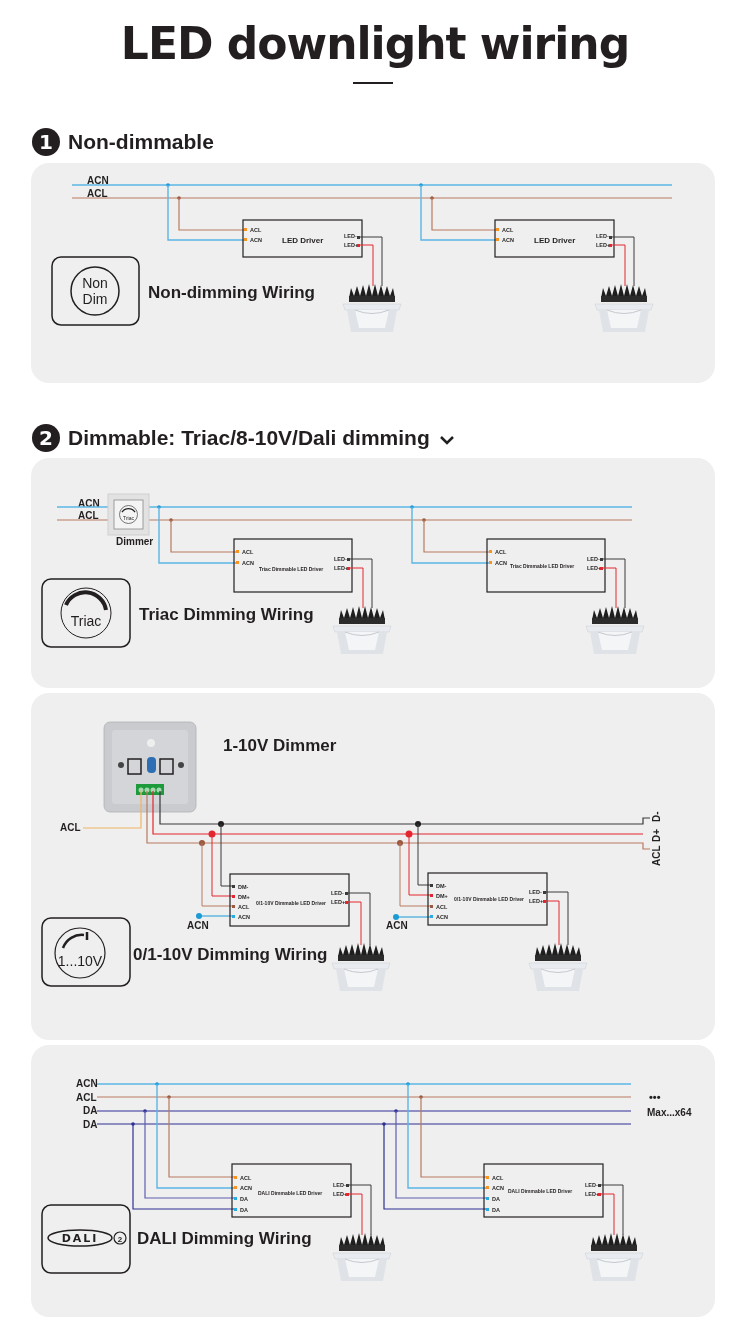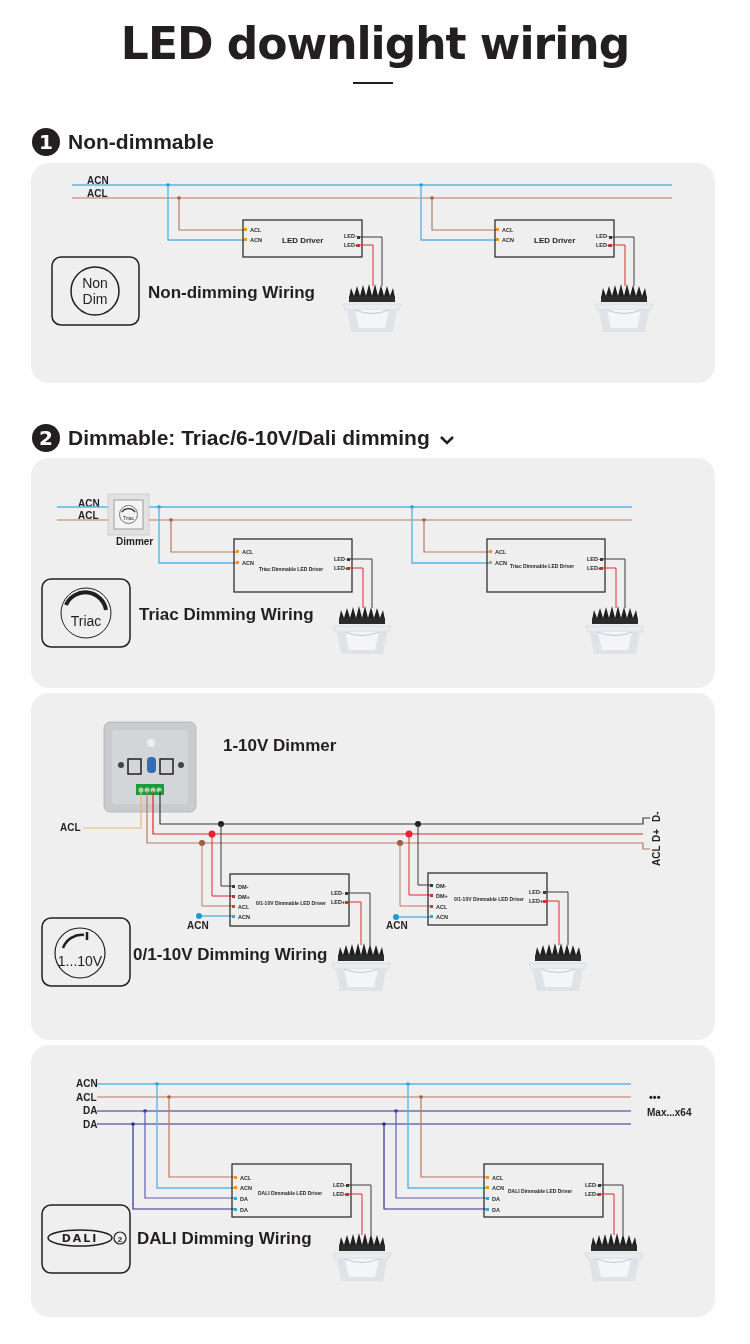--- a/index.html
+++ b/index.html
@@ -23,21 +23,21 @@
 <div class="title">LED downlight wiring</div>
 <div class="title-underline"></div>
 
 <div class="section-head" style="top:128px;font-size:21px;">
   <div class="num-badge">1</div>
   <span>Non-dimmable</span>
 </div>
 
 <div class="section-head" style="top:424px;font-size:21px;">
   <div class="num-badge">2</div>
-  <span>Dimmable: Triac/6-10V/Dali dimming</span>
+  <span>Dimmable: Triac/8-10V/Dali dimming</span>
   <svg width="18" height="14" style="margin-left:8px;margin-top:4px">
       <polyline points="3,4 9,10 15,4" fill="none" stroke="#231f20" stroke-width="2.5"></polyline>
     </svg>
 </div>
 
 <div class="panel" style="top:163px;height:220px;"></div>
 <div class="panel" style="top:458px;height:230px;"></div>
 <div class="panel" style="top:693px;height:347px;"></div>
 <div class="panel" style="top:1045px;height:272px;"></div>
 

